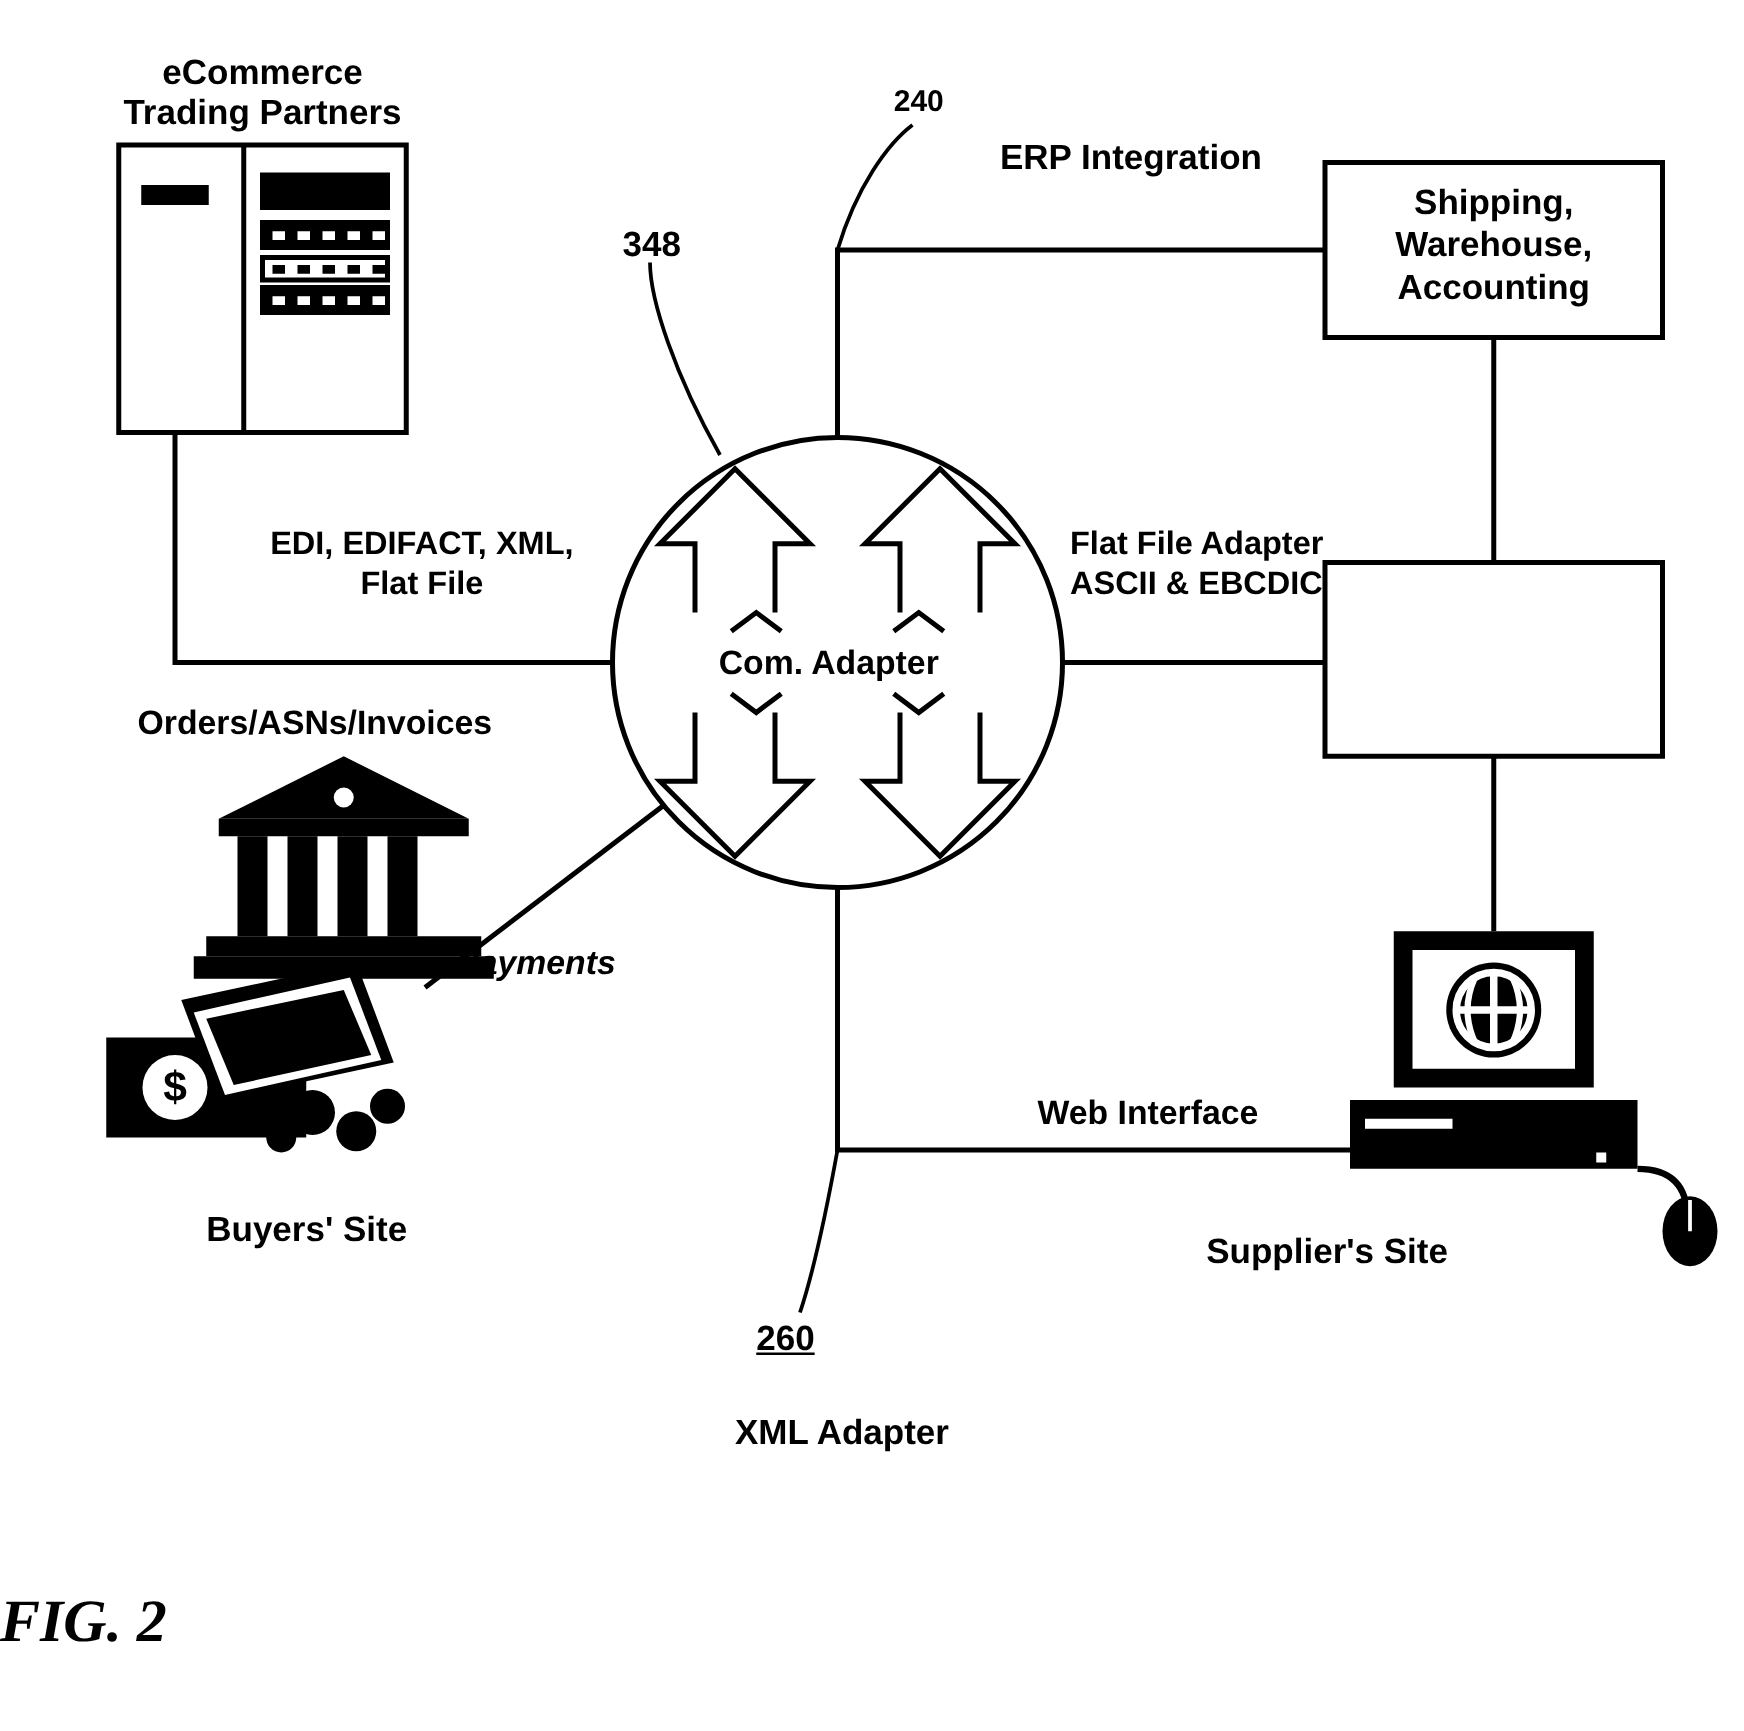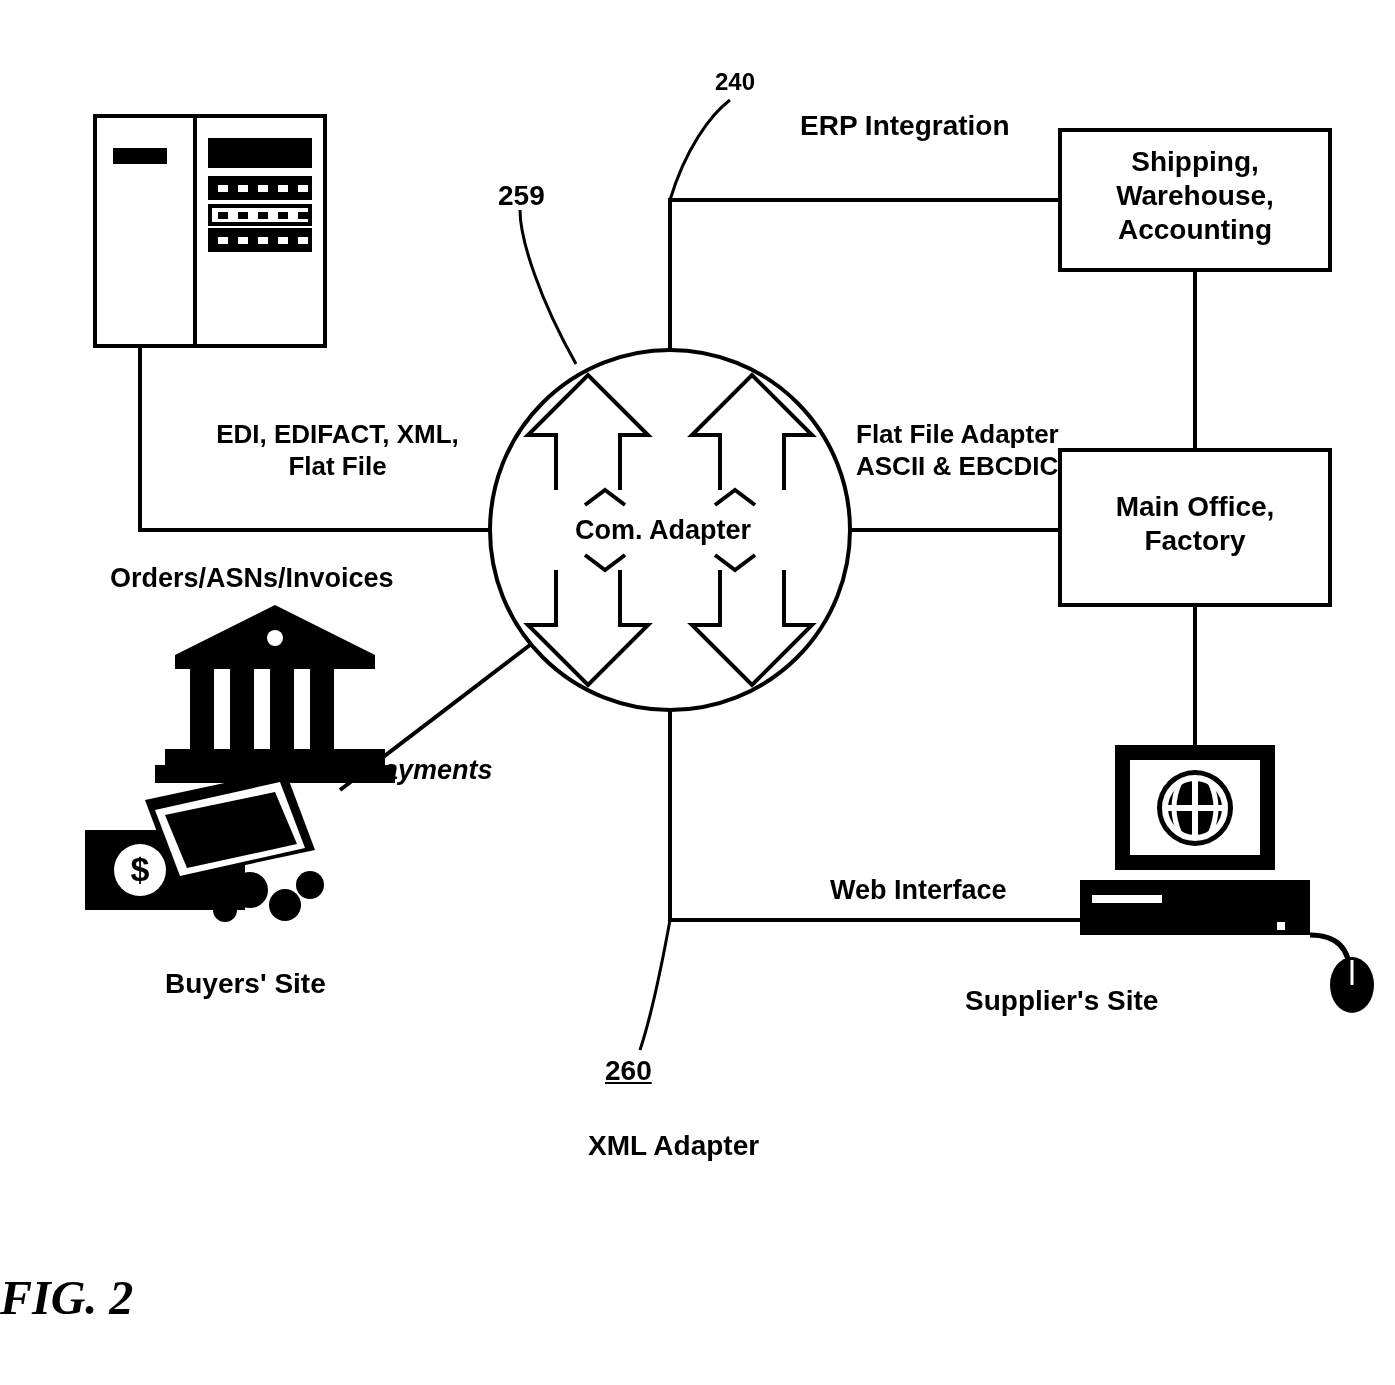--- a/index.html
+++ b/index.html
@@ -128,32 +128,32 @@
     <rect x="1092" y="895" width="70" height="8" fill="#fff"></rect>
     <rect x="1277" y="922" width="8" height="8" fill="#fff"></rect>
 
     <path d="M1310 935 q40 0 40 40" stroke="#000" stroke-width="5" fill="none"></path>
     <ellipse cx="1352" cy="985" rx="22" ry="28" fill="#000"></ellipse>
     <line x1="1352" y1="960" x2="1352" y2="985" stroke="#fff" stroke-width="3"></line>
   </g>
 
 </svg>
 
+<div class="lbl center" style="left:95px;top:42px;width:230px;font-size:28px;line-height:32px;">eCommerce
+Trading Partners</div>
 <div class="lbl" style="left:715px;top:68px;font-size:24px;">240</div>
 <div class="lbl" style="left:800px;top:110px;font-size:28px;">ERP Integration</div>
 <div class="lbl center" style="left:1060px;top:145px;width:270px;font-size:28px;line-height:34px;">Shipping,
 Warehouse,
 Accounting</div>
-<div class="lbl" style="left:498px;top:180px;font-size:28px;">259</div>
+<div class="lbl" style="left:498px;top:180px;font-size:28px;">348</div>
 <div class="lbl" style="left:856px;top:418px;font-size:26px;line-height:32px;">Flat File Adapter
 ASCII &amp; EBCDIC</div>
 <div class="lbl center" style="left:185px;top:418px;width:305px;font-size:26px;line-height:32px;">EDI, EDIFACT, XML,
 Flat File</div>
-<div class="lbl center" style="left:1060px;top:490px;width:270px;font-size:28px;line-height:34px;">Main Office,
-Factory</div>
 <div class="lbl" style="left:575px;top:515px;font-size:27px;">Com. Adapter</div>
 <div class="lbl" style="left:110px;top:563px;font-size:27px;">Orders/ASNs/Invoices</div>
 <div class="lbl" style="left:365px;top:755px;font-size:27px;font-style:italic;">Payments</div>
 <div class="lbl" style="left:830px;top:875px;font-size:27px;">Web Interface</div>
 <div class="lbl" style="left:165px;top:968px;font-size:28px;">Buyers' Site</div>
 <div class="lbl" style="left:965px;top:985px;font-size:28px;">Supplier's Site</div>
 <div class="lbl" style="left:605px;top:1055px;font-size:28px;text-decoration:underline;">260</div>
 <div class="lbl" style="left:588px;top:1130px;font-size:28px;">XML Adapter</div>
 <div class="lbl caption" style="left:0;top:1270px;width:1395px;font-size:48px;">FIG. 2</div>
 

